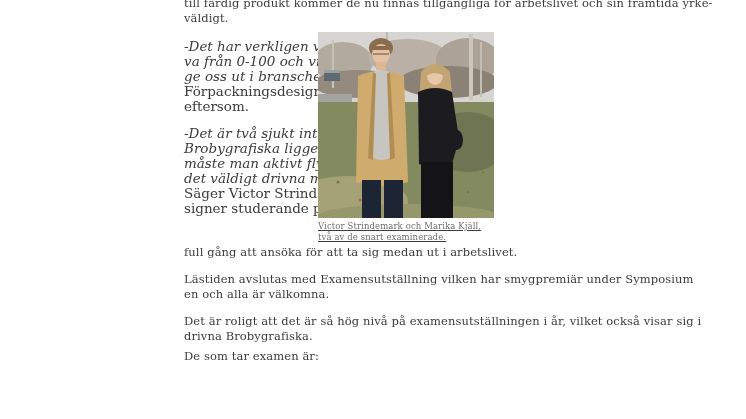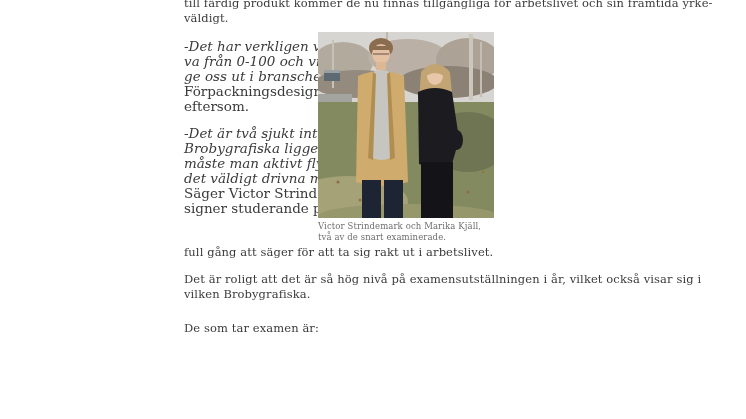--- a/index.html
+++ b/index.html
@@ -17,34 +17,34 @@
     background: #ffffff;
   }
   .article {
     position: absolute;
     left: 184px; top: -4px;
     width: 545px;
   }
   .paragraph { margin: 0 0 12px 0; }
   .para-0 { margin-bottom: 13px; }
   .para-2 { margin-bottom: 29px; }
-  .para-5 { margin-bottom: 19px; }
+  .para-5 { margin-bottom: 5px; }
   .line {
     white-space: nowrap;
     height: 15px; line-height: 15px;
     font-size: 11.5px;
     letter-spacing: 0.1px;
   }
   .quote .line { font-size: 13.5px; letter-spacing: 0; }
   .line.italic { font-style: italic; }
   figure.photo {
     position: absolute;
     left: 318px; top: 32px;
     width: 176px;
-    margin: 0; padding: 0;
+    margin: 0; padding: 0; text-decoration: underline;
   }
   figure.photo svg { display: block; }
   figcaption {
     margin-top: 3px;
     width: 176px;
     font-size: 8.5px;
     line-height: 11px;
     color: #6e6e6e;
     letter-spacing: 0.1px;
   }
@@ -68,27 +68,29 @@
       </div>
       <div class="paragraph para-2 quote">
         <div class="line italic">-Det är två sjukt intensiva år, eftersom</div>
         <div class="line italic">Brobygrafiska ligger där det ligger så</div>
         <div class="line italic">måste man aktivt flytta hit och därför är</div>
         <div class="line italic">det väldigt drivna människor som går här.</div>
         <div class="line">Säger Victor Strindemark, Förpackningsde-</div>
         <div class="line">signer studerande på Brobygrafiska.</div>
       </div>
       <div class="paragraph para-3">
-        <div class="line">full gång att säger för att ta sig rakt ut i arbetslivet.</div>
+        <div class="line">full gång att ansöka för att ta sig medan ut i arbetslivet.</div>
       </div>
       <div class="paragraph para-4">
+        <div class="line">Lästiden avslutas med Examensutställning vilken har smygpremiär under Symposium</div>
+        <div class="line">en och alla är välkomna.</div>
       </div>
       <div class="paragraph para-5">
         <div class="line">Det är roligt att det är så hög nivå på examensutställningen i år, vilket också visar sig i</div>
-        <div class="line">vilken Brobygrafiska.</div>
+        <div class="line">drivna Brobygrafiska.</div>
       </div>
       <div class="paragraph para-6">
         <div class="line">De som tar examen är:</div>
       </div>
     </div>
 
   <figure class="photo">
     <svg width="176" height="186" viewBox="0 0 176 186" xmlns="http://www.w3.org/2000/svg">
 
       <rect x="0" y="0" width="176" height="78" fill="#d7d5d1"></rect>

